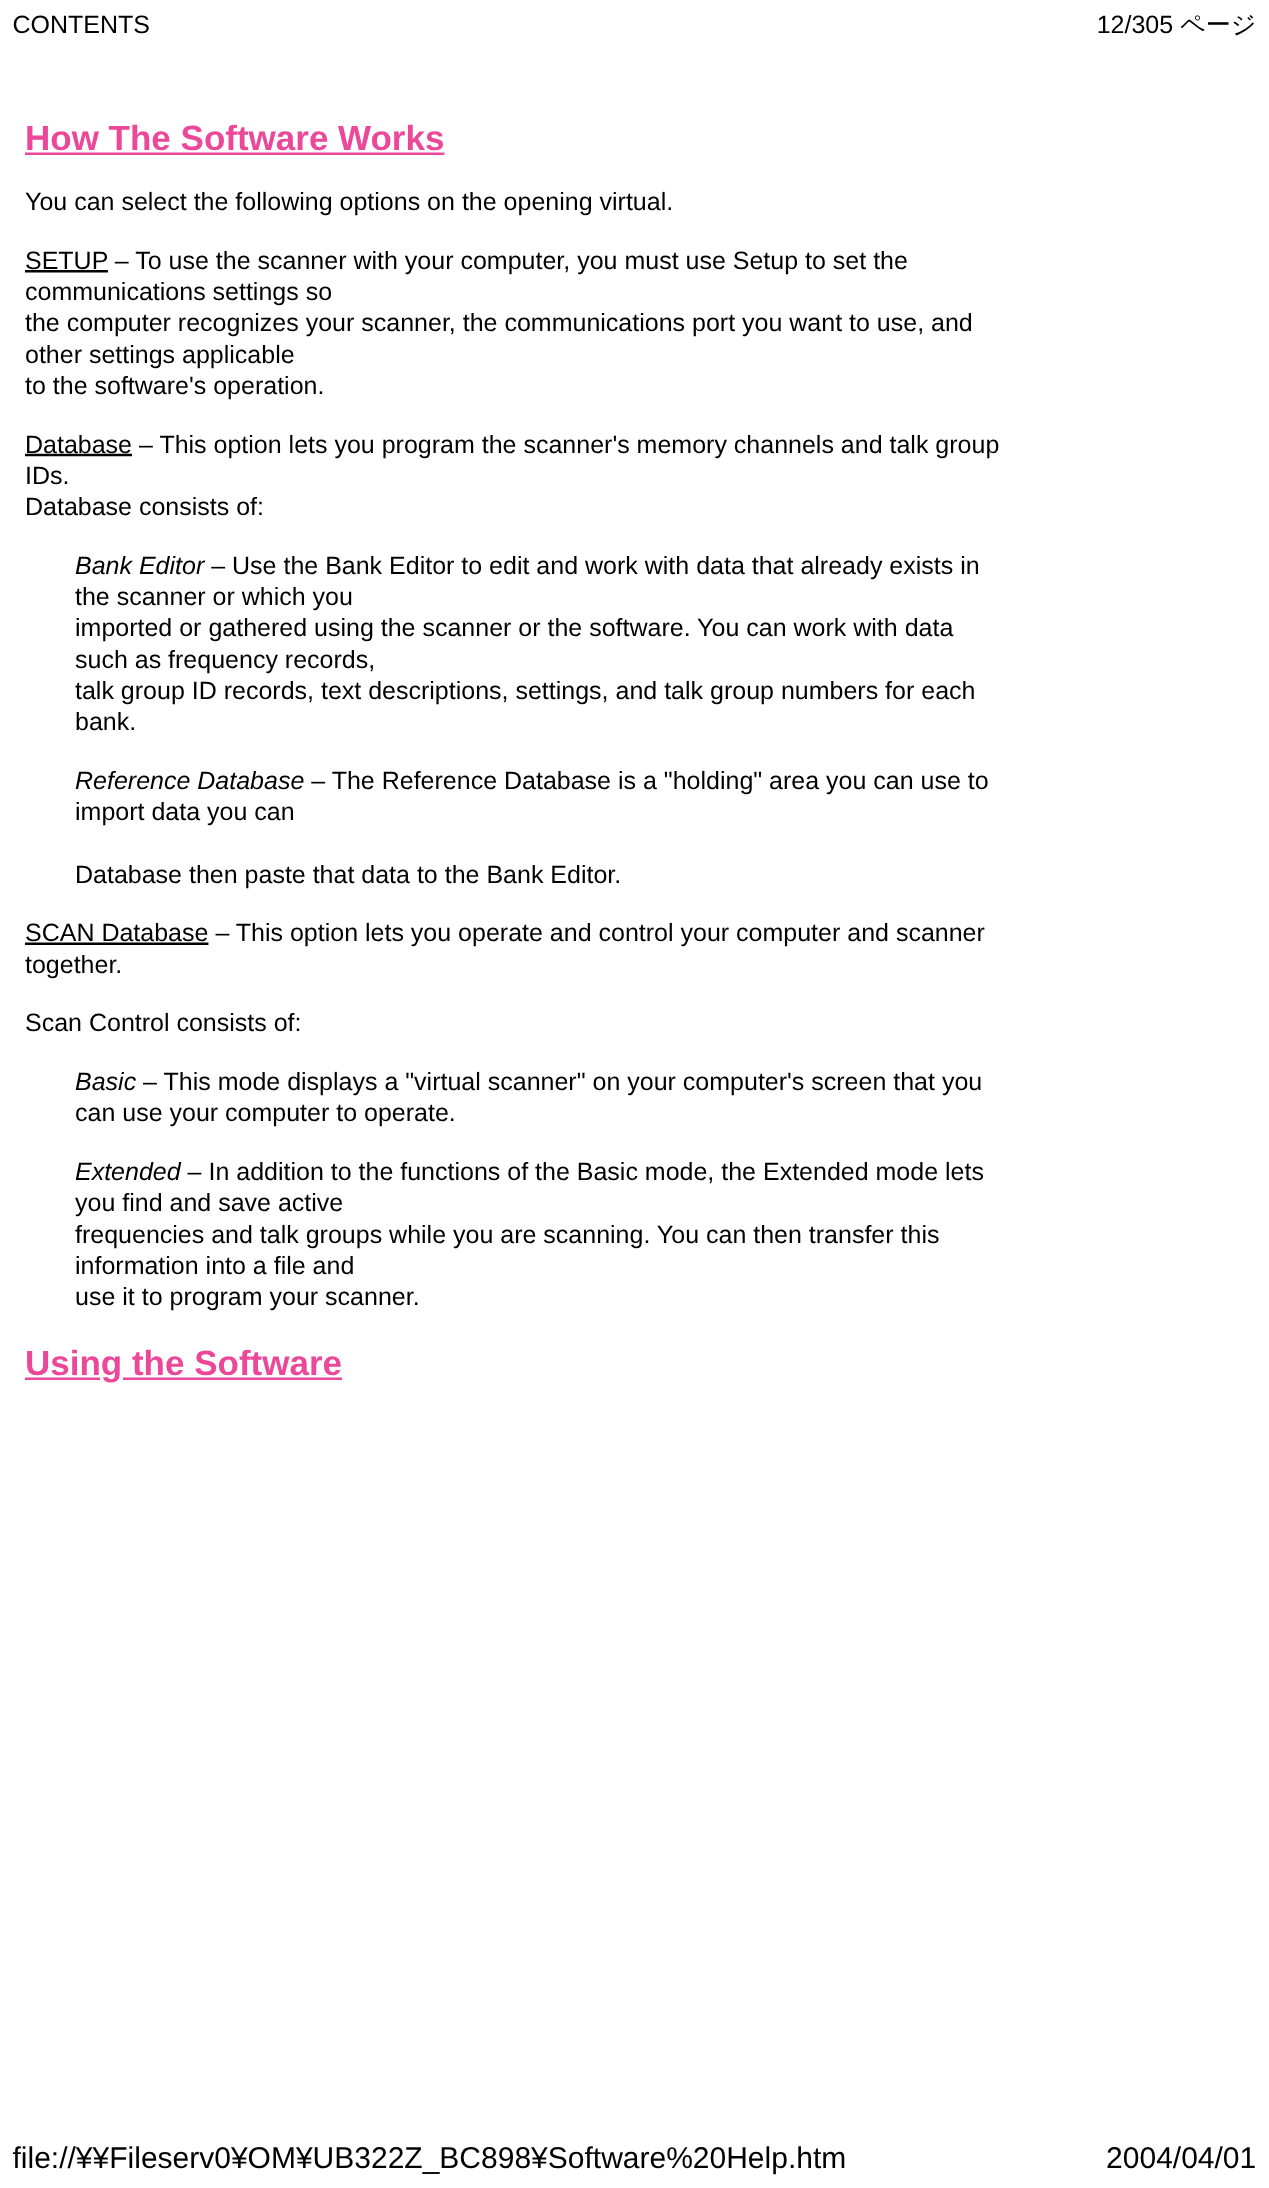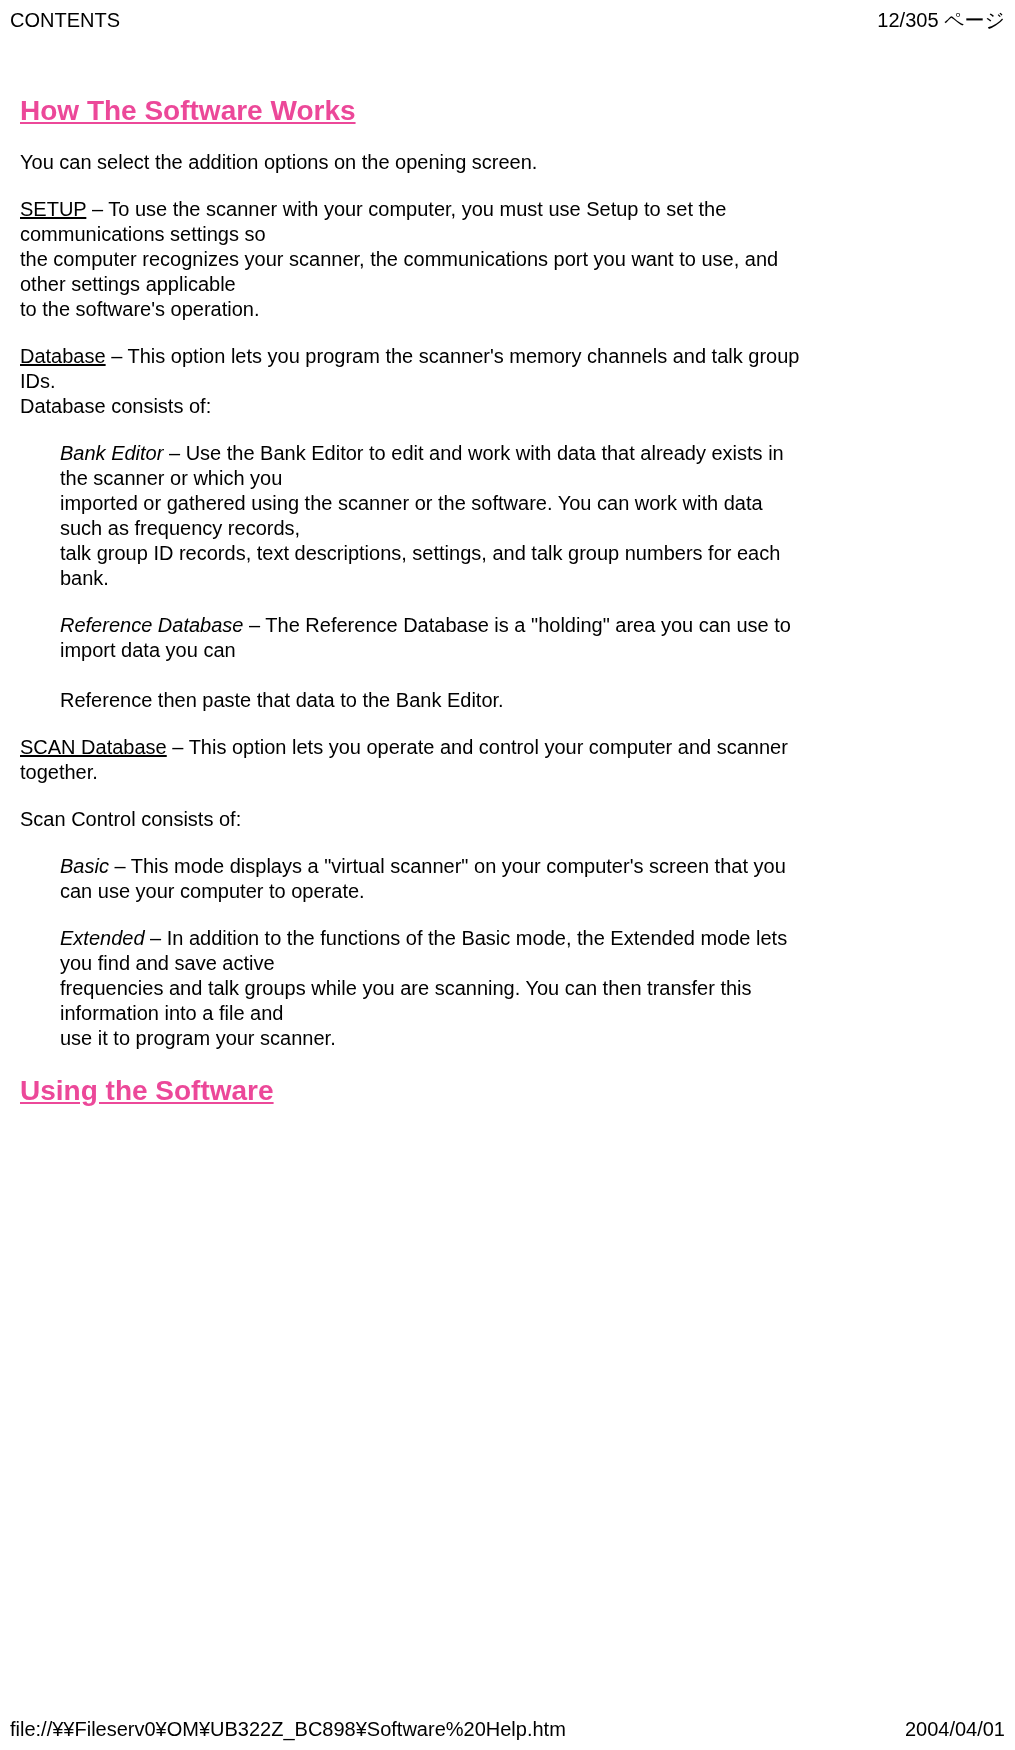--- a/index.html
+++ b/index.html
@@ -46,37 +46,37 @@
     }
     .footer {
       position: absolute;
       bottom: 8px;
       left: 0;
       right: 0;
       display: flex;
       justify-content: space-between;
       padding: 0 10px;
       font-family: "Comic Sans MS", cursive, sans-serif;
-      font-size: 20px;
+      font-size: 24px;
     }
     .sub-block { margin-bottom: 22px; }
   </style>
 </head>
 <body>
 
 <div class="header">
   <span>CONTENTS</span>
   <span>12/305 ページ</span>
 </div>
 
 <div class="content">
 
   <h2 class="section-heading">How The Software Works</h2>
 
-  <div class="para">You can select the addition options on the opening screen.</div>
+  <div class="para">You can select the following options on the opening virtual.</div>
 
   <div class="para">
     <span class="lead-term">SETUP</span><span> – To use the scanner with your computer, you must use Setup to set the communications settings so</span><br>
     <span>the computer recognizes your scanner, the communications port you want to use, and other settings applicable</span><br>
     <span>to the software's operation.</span>
   </div>
 
   <div class="para">
     <span class="lead-term">Database</span><span> – This option lets you program the scanner's memory channels and talk group IDs.</span><br>
     <span>Database consists of:</span>
@@ -84,21 +84,21 @@
 
   <div class="indented sub-block">
     <span class="italic-term">Bank Editor</span><span> – Use the Bank Editor to edit and work with data that already exists in the scanner or which you</span><br>
     <span>imported or gathered using the scanner or the software. You can work with data such as frequency records,</span><br>
     <span>talk group ID records, text descriptions, settings, and talk group numbers for each bank.</span>
   </div>
 
   <div class="indented sub-block">
     <span class="italic-term">Reference Database</span><span> – The Reference Database is a "holding" area you can use to import data you can</span><br>
     <br>
-    <span>Reference then paste that data to the Bank Editor.</span>
+    <span>Database then paste that data to the Bank Editor.</span>
   </div>
 
   <div class="para">
     <span class="lead-term">SCAN Database</span><span> – This option lets you operate and control your computer and scanner together.</span>
   </div>
 
   <div class="para">Scan Control consists of:</div>
 
   <div class="indented sub-block">
     <span class="italic-term">Basic</span><span> – This mode displays a "virtual scanner" on your computer's screen that you can use your computer to operate.</span>

